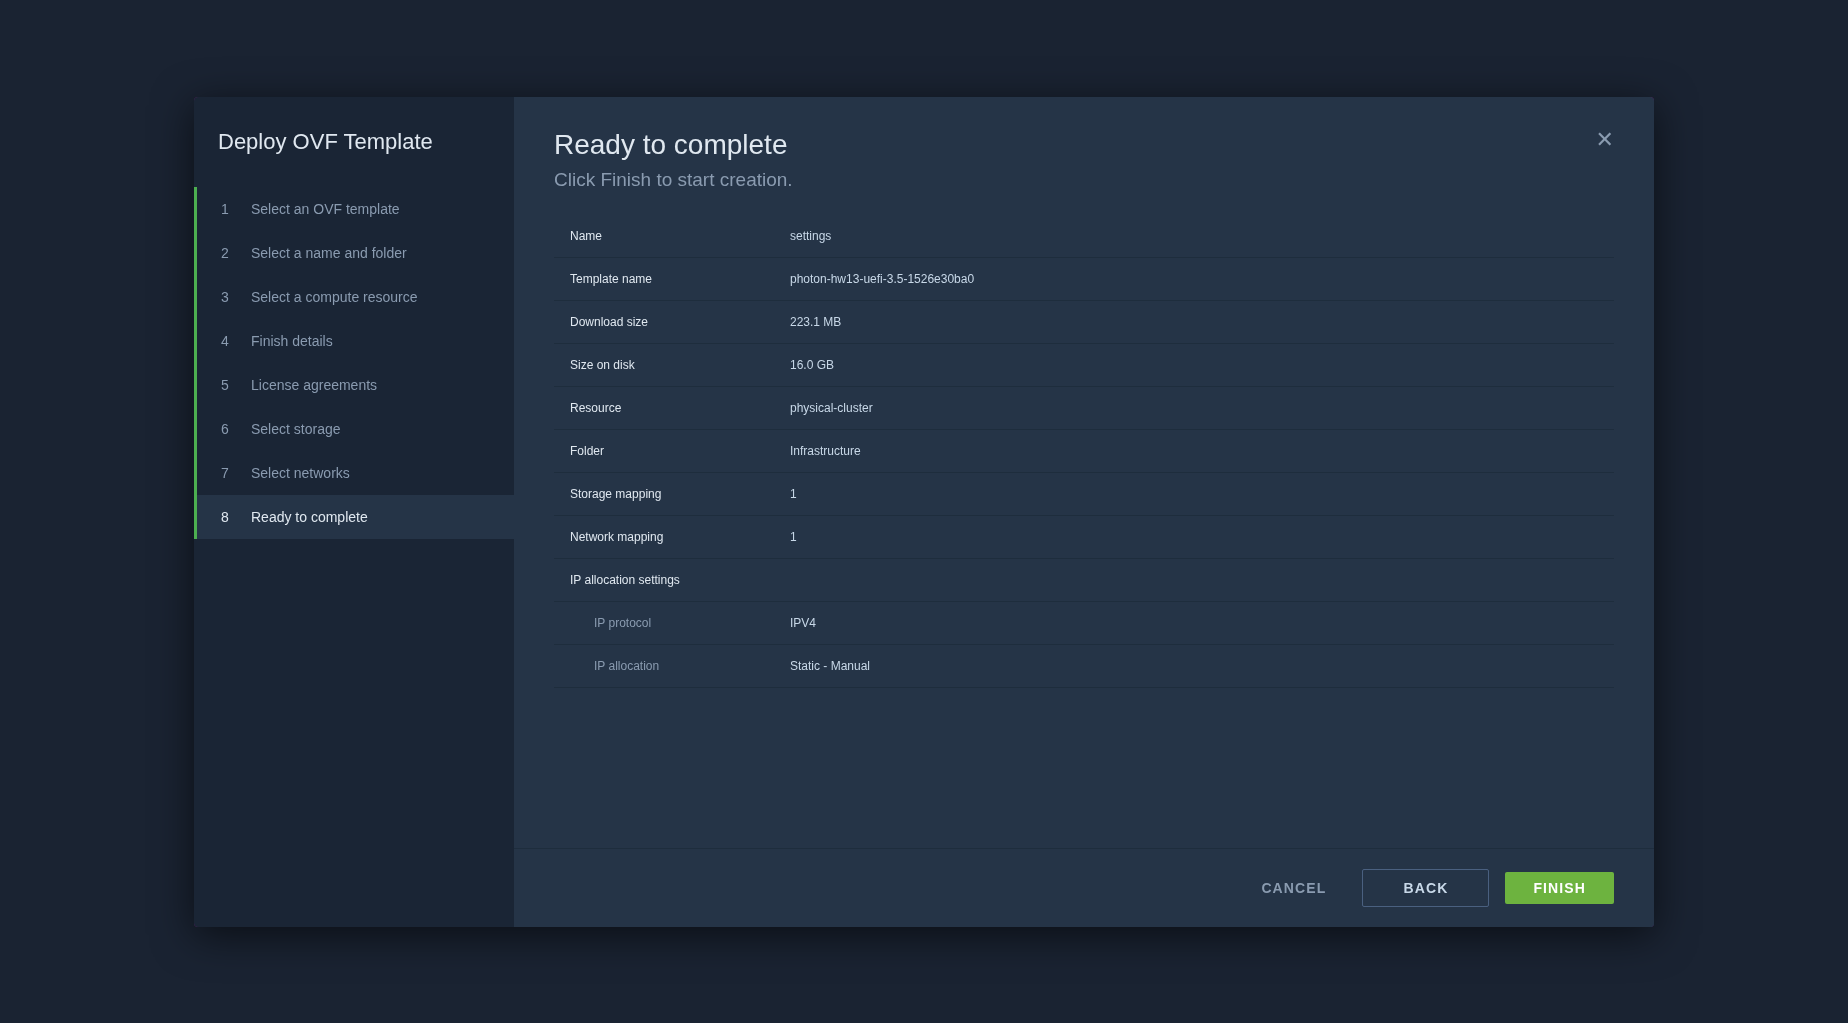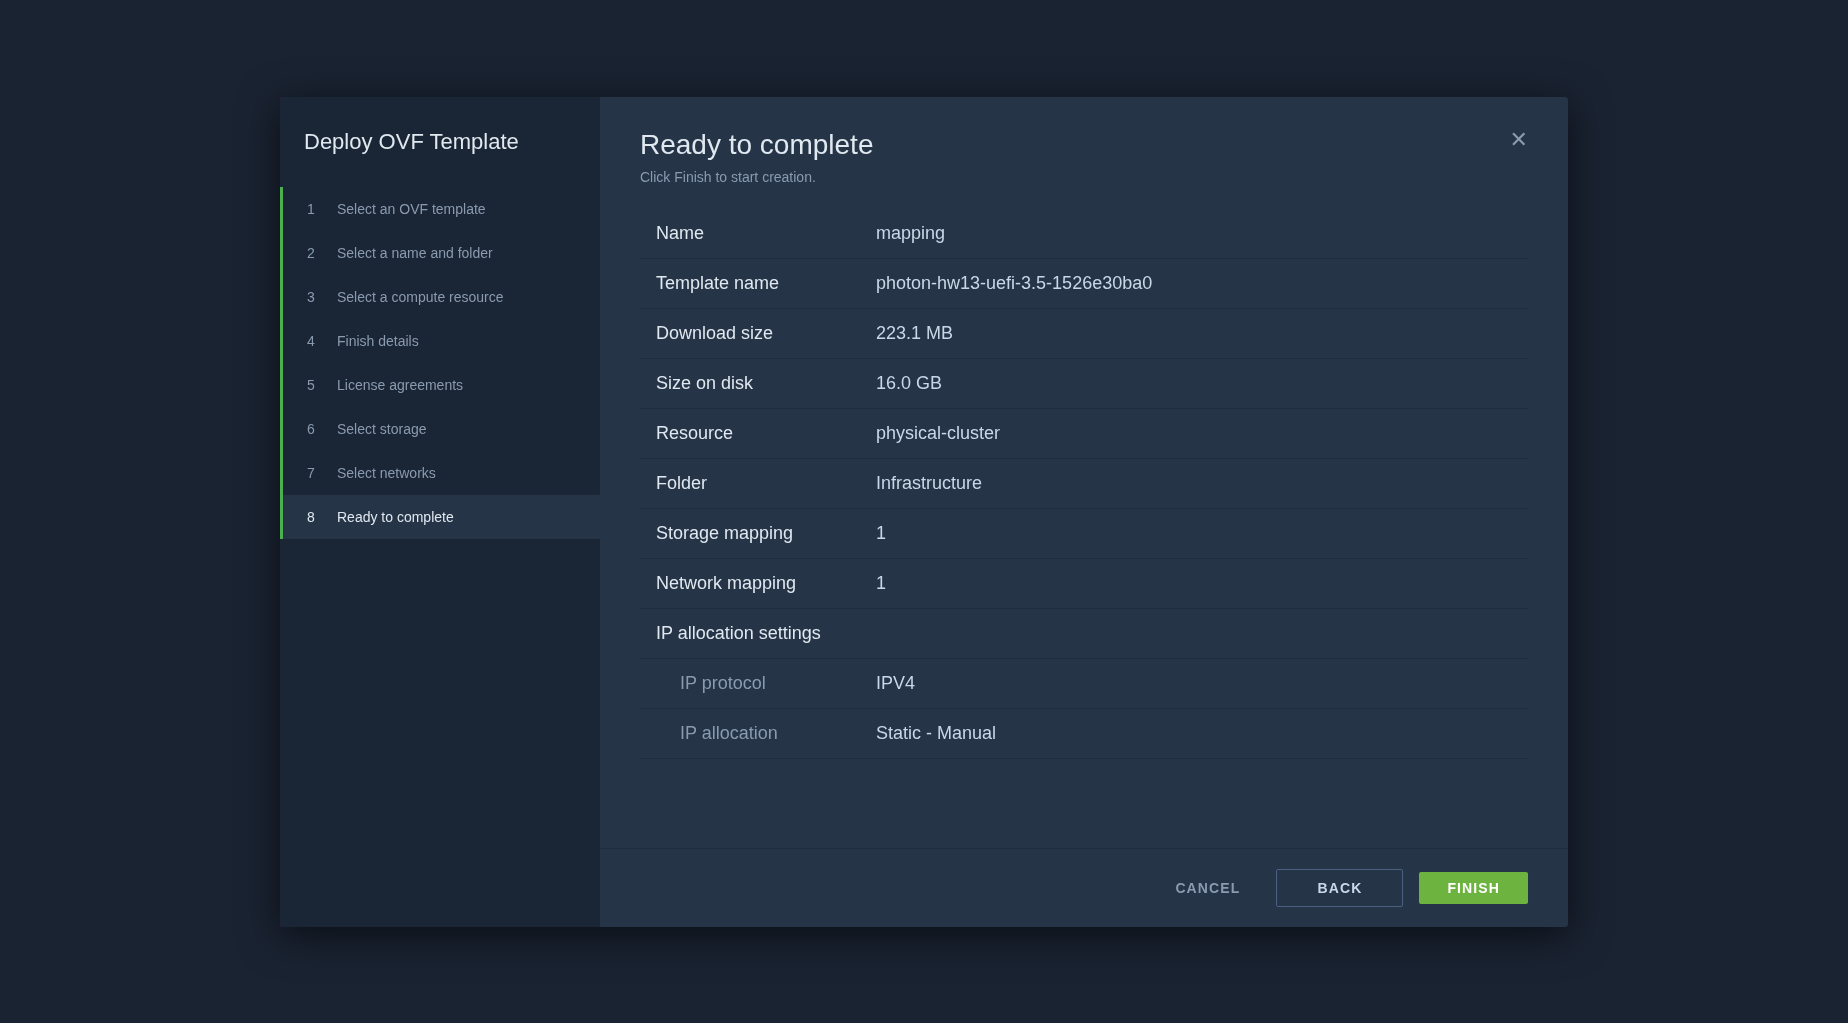--- a/index.html
+++ b/index.html
@@ -7,21 +7,21 @@
       font-family: -apple-system, BlinkMacSystemFont, 'Segoe UI', Arial, sans-serif;
       background: #1a2332;
       display: flex;
       justify-content: center;
       align-items: center;
       min-height: 100vh;
       padding: 20px;
     }
     .dialog {
       display: flex;
-      width: 1288px;
+      width: 1460px;
       height: 830px;
       background: #701a75;
       border-radius: 4px;
       overflow: hidden;
       box-shadow: 0 8px 40px rgba(0,0,0,0.6);
     }
     
     .sidebar {
       width: 320px;
       background: #1a2535;
@@ -77,21 +77,21 @@
     }
     .main-title-area {}
     .main-title {
       color: #e0e8f0;
       font-size: 28px;
       font-weight: 300;
       margin-bottom: 8px;
     }
     .main-subtitle {
       color: #8a9bb0;
-      font-size: 14px;
+      font-size: 19px;
     }
     .close-btn {
       color: #8a9bb0;
       font-size: 22px;
       cursor: pointer;
       background: none;
       border: none;
       padding: 0;
       line-height: 1;
     }
@@ -103,21 +103,21 @@
     }
     table {
       width: 100%;
       border-collapse: collapse;
     }
     tr {
       border-bottom: 1px solid #1e2d3d;
     }
     td {
       padding: 14px 16px;
-      font-size: 18px;
+      font-size: 12px;
       color: #c8d8e8;
       vertical-align: top;
     }
     td:first-child {
       color: #e0e8f0;
       font-weight: 500;
       width: 220px;
       min-width: 220px;
     }
     .indent td:first-child {
@@ -222,21 +222,21 @@
         <div class="main-subtitle">Click Finish to start creation.</div>
       </div>
       <button class="close-btn">✕</button>
     </div>
 
     <div class="table-container">
       <table>
         <tbody id="table-body">
             <tr>
     <td>Name</td>
-    <td>mapping</td>
+    <td>settings</td>
   </tr>
             <tr>
     <td>Template name</td>
     <td>photon-hw13-uefi-3.5-1526e30ba0</td>
   </tr>
             <tr>
     <td>Download size</td>
     <td>223.1 MB</td>
   </tr>
             <tr>

